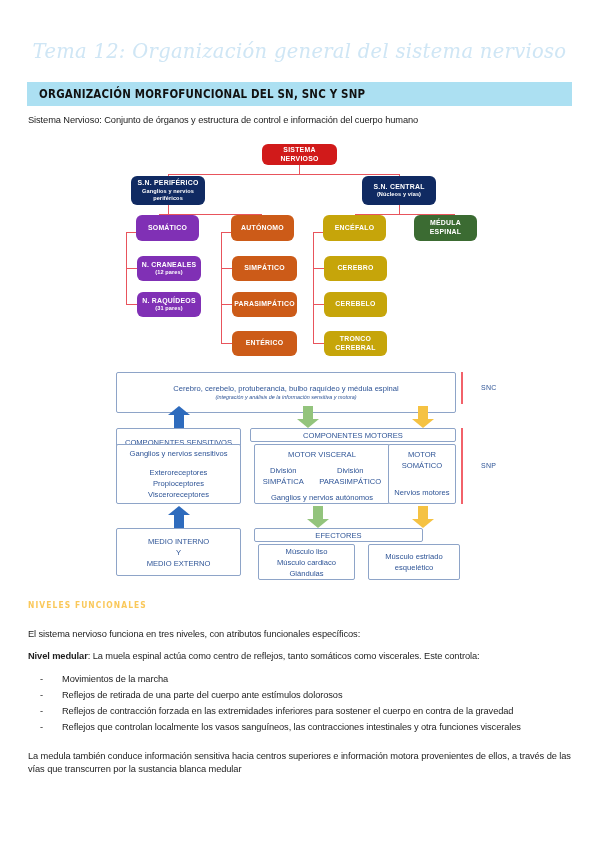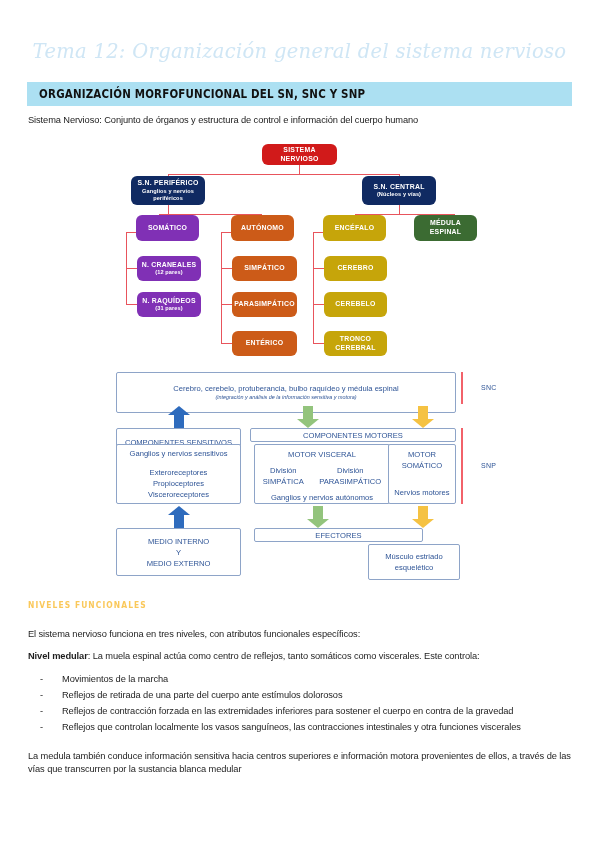--- a/index.html
+++ b/index.html
@@ -295,20 +295,25 @@
 
     <div class="bx" style="left:116px;top:160px;width:125px;height:48px;">
       <span>MEDIO INTERNO</span>
       <span>Y</span>
       <span>MEDIO EXTERNO</span>
     </div>
 
     <div class="bx" style="left:254px;top:160px;width:169px;height:14px;">
       <span>EFECTORES</span>
     </div>
+    <div class="bx" style="left:258px;top:176px;width:97px;height:36px;">
+      <span>Músculo liso</span>
+      <span>Músculo cardiaco</span>
+      <span>Glándulas</span>
+    </div>
     <div class="bx" style="left:368px;top:176px;width:92px;height:36px;">
       <span>Músculo estriado</span>
       <span>esquelético</span>
     </div>
   </div>
 
   <div class="subhead">NIVELES FUNCIONALES</div>
 
   <div class="para" style="top:628px;">El sistema nervioso funciona en tres niveles, con atributos funcionales específicos:</div>
 

